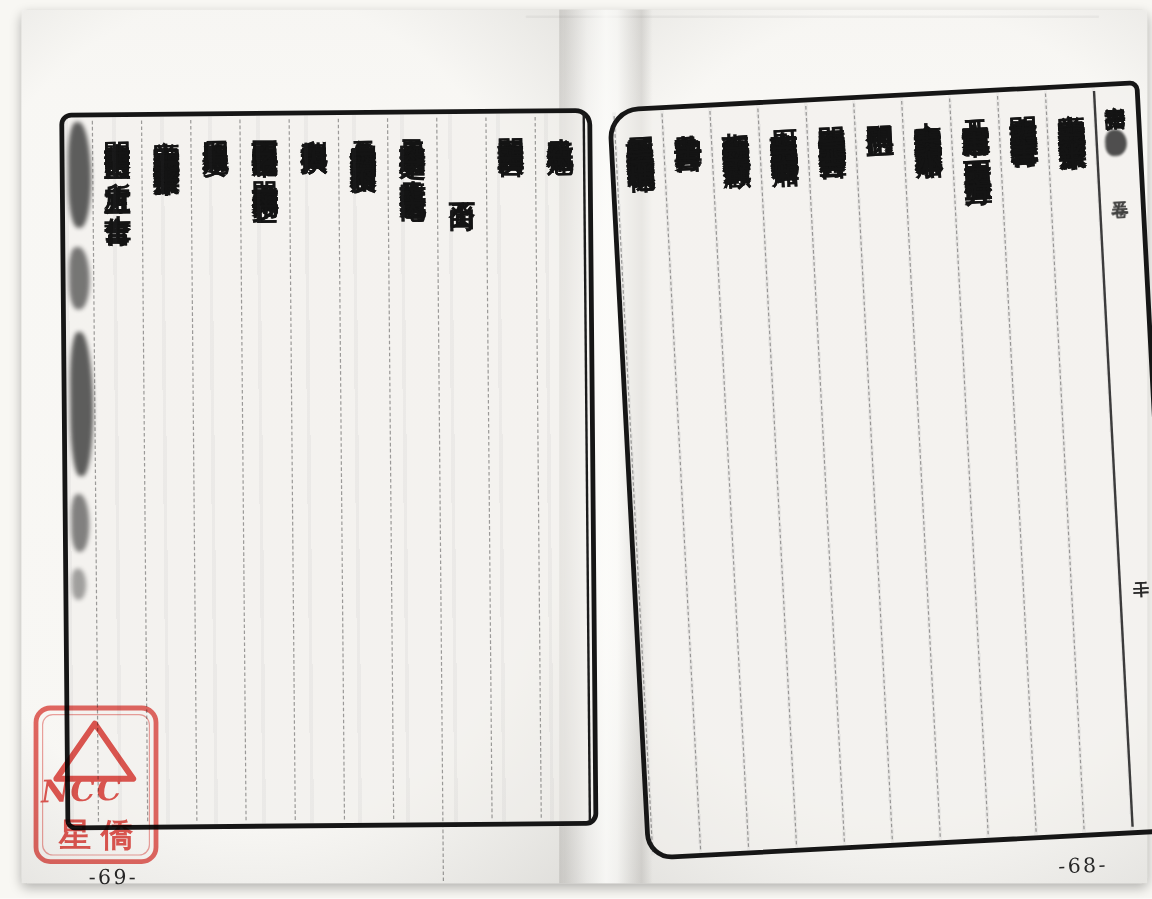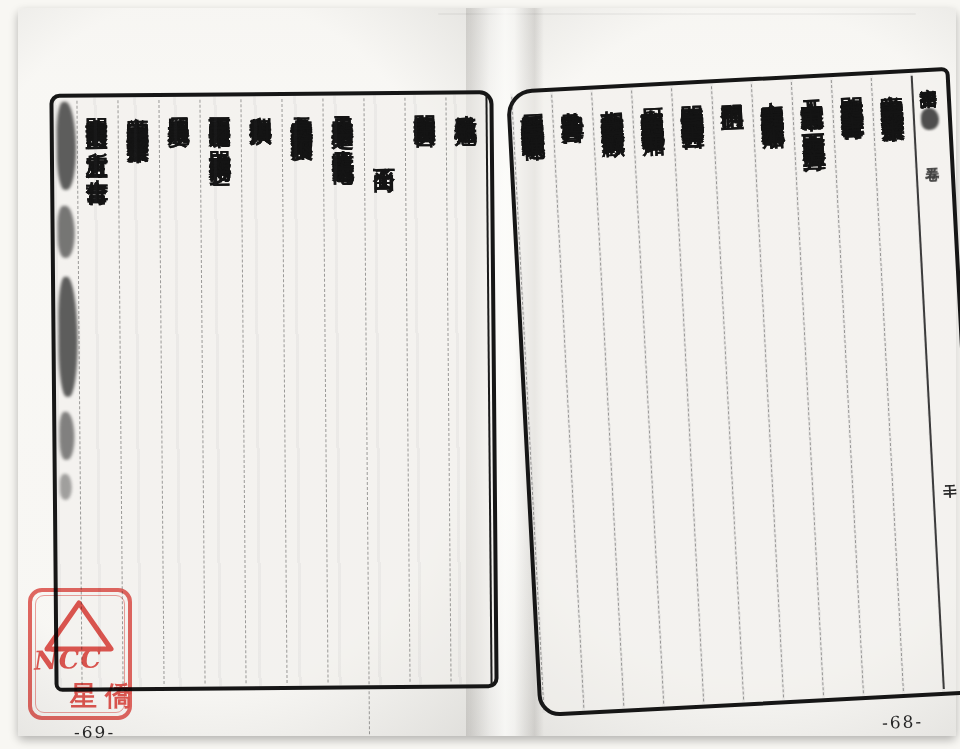--- a/index.html
+++ b/index.html
@@ -112,21 +112,21 @@
   }
   .stamp svg{position:absolute;top:8px;left:12px;}
   .stamp-latin{
     position:absolute;top:52px;left:2px;width:100%;
     font-style:italic;font-weight:700;font-size:26px;color:#de3a34;
     letter-spacing:1px;transform:rotate(-2deg);
   }
   .stamp-cjk{
     position:absolute;bottom:2px;left:0;width:100%;text-align:center;
     font-weight:700;font-size:27px;color:#de3a34;letter-spacing:8px;
-    text-indent:8px;white-space:nowrap;margin-left:21px;
+    text-indent:8px;white-space:nowrap;
   }
 </style>
 </head>
 <body>
 
 <div class="stage">
   <div class="book">
     <div class="page-shade-left"></div>
     <div class="page-shade-right"></div>
     <div class="spine"></div>

